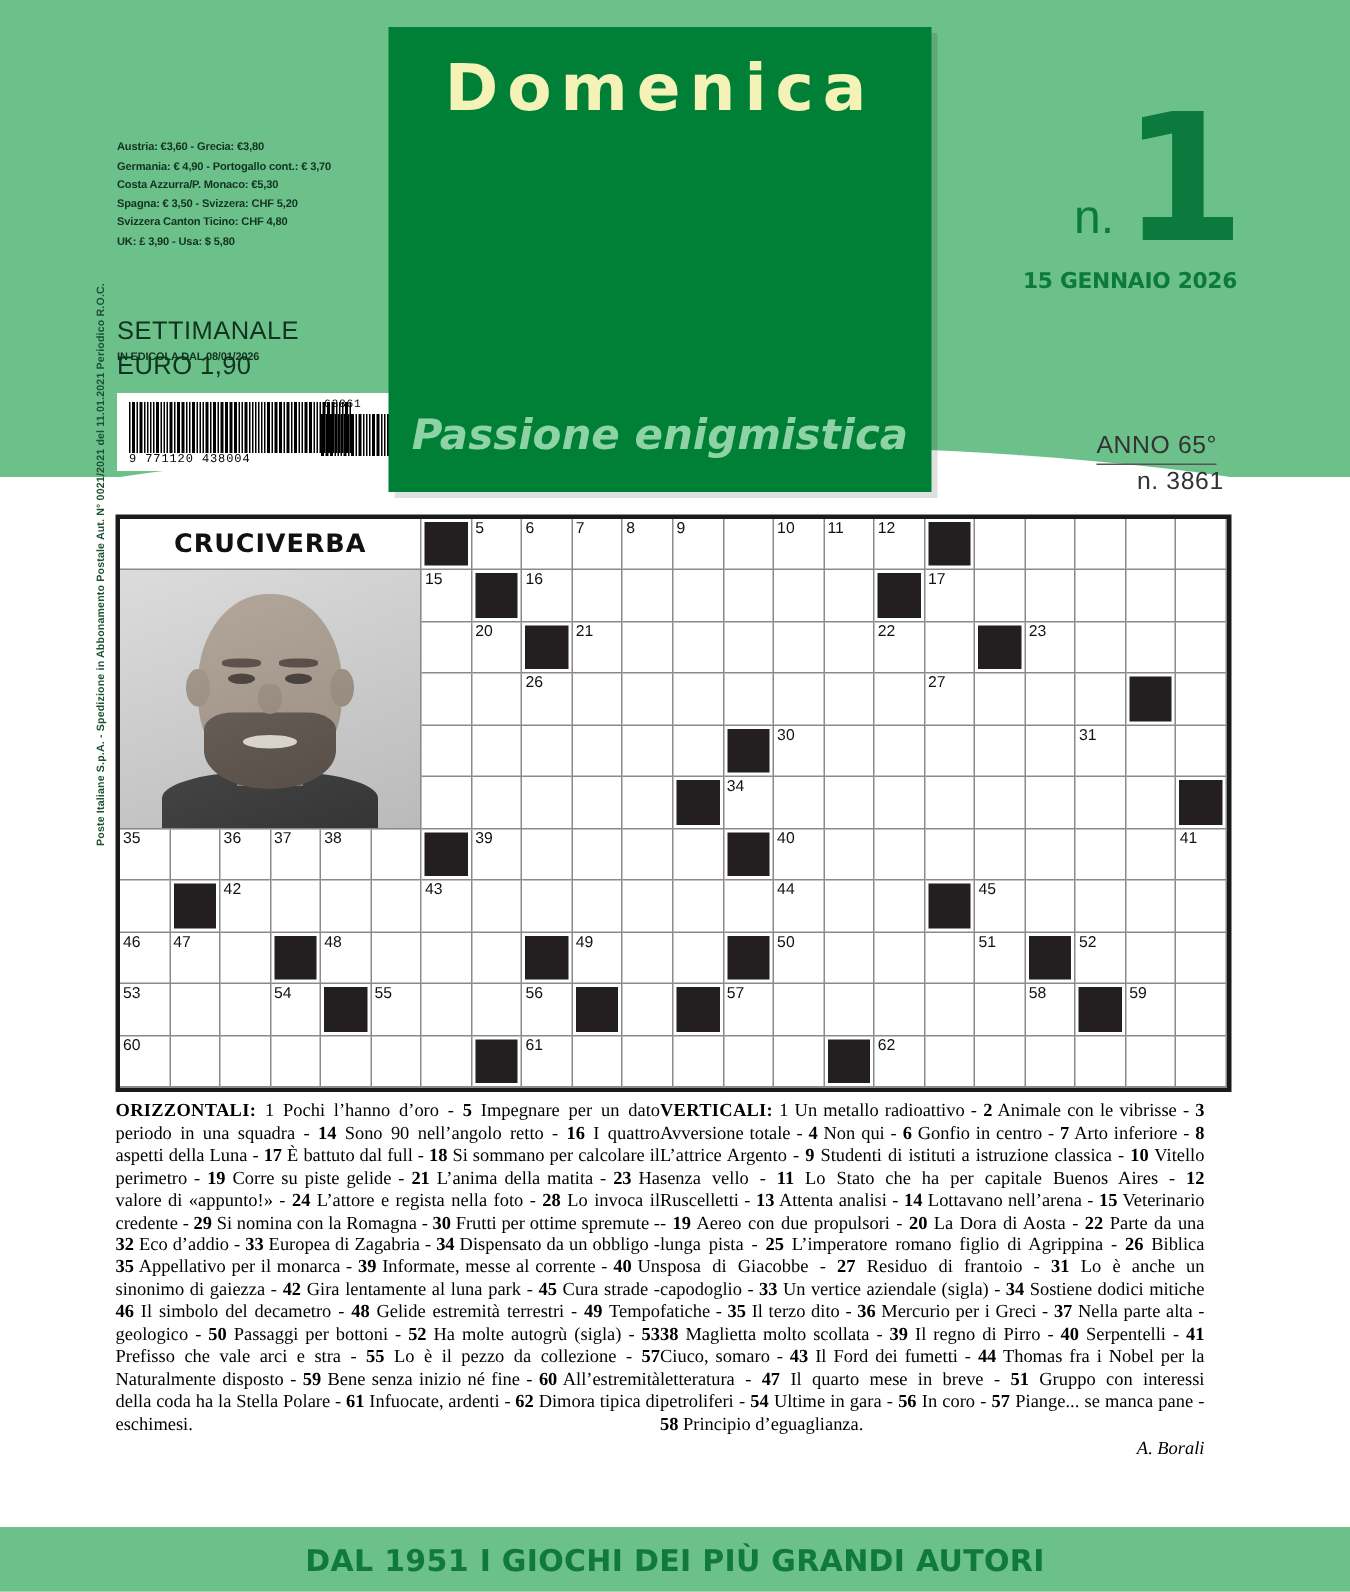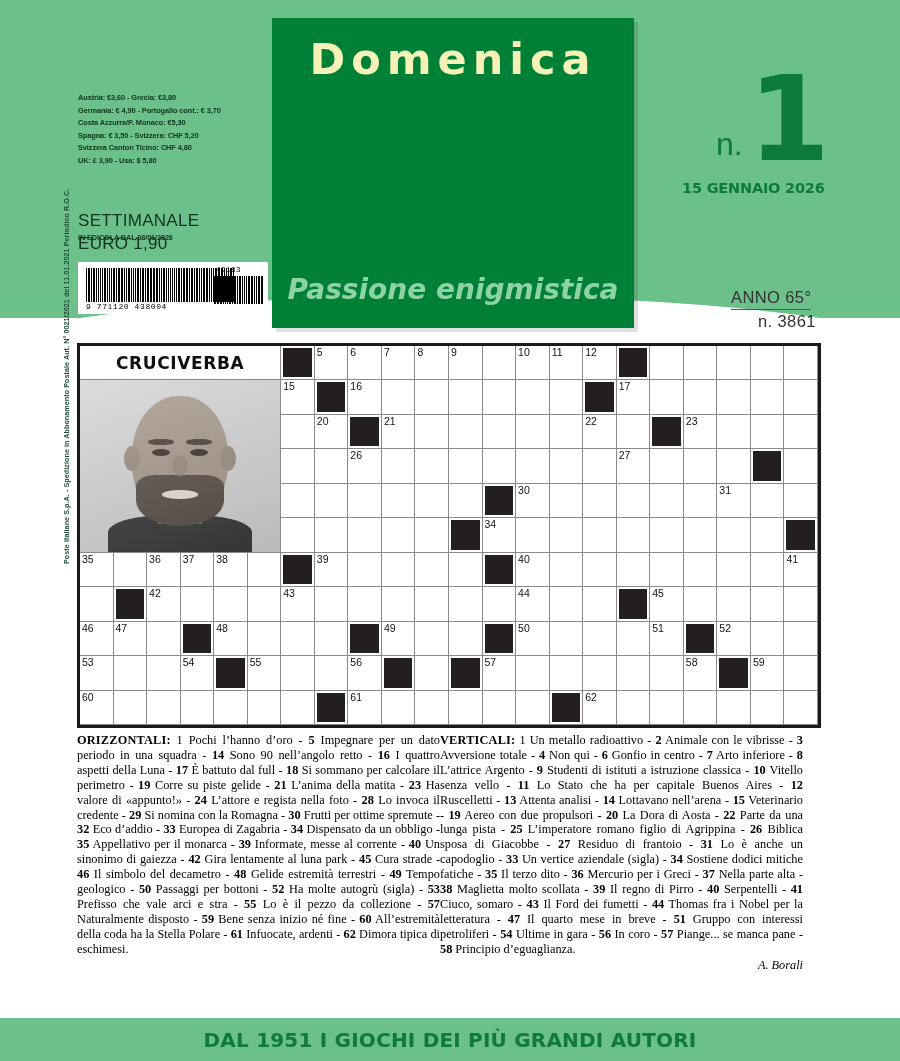--- a/index.html
+++ b/index.html
@@ -52,21 +52,21 @@
     position:absolute;left:8px;top:40px;width:140px;font-size:8px;
     font-family:"Liberation Mono",monospace;letter-spacing:.6px;color:#000;
   }
   #bc-addon-digits{
     position:absolute;left:138px;top:4px;font-size:7.5px;
     font-family:"Liberation Mono",monospace;color:#000;letter-spacing:.5px;
   }
   .bc-addon{position:absolute;left:136px;top:14px;display:flex;align-items:flex-end;height:28px;}
   
   #masthead{
-    position:absolute;left:272px;top:18px;width:362px;height:310px;
+    position:absolute;left:259px;top:18px;width:362px;height:310px;
     background:#008037;box-shadow:4px 4px 0 rgba(0,0,0,.12);
   }
   #title-domenica{
     position:absolute;left:0;top:16px;width:362px;text-align:center;
     color:#f5f2b8;font-size:43px;font-weight:700;letter-spacing:6px;
     font-family:"DejaVu Sans",sans-serif;
   }
   #title-quiz{
     position:absolute;left:0;top:38px;width:362px;text-align:center;
     color:#ffffff;font-size:160px;font-weight:700;line-height:190px;
@@ -275,21 +275,21 @@
       <div class="bc-bar" style="width: 1px; height: 28px;"></div>
       <div class="bc-bar" style="width: 1px; height: 28px;"></div>
       <div class="bc-bar" style="width: 1px; height: 28px;"></div>
       <div class="bc-bar" style="width: 2px; height: 28px;"></div>
       <div class="bc-bar" style="width: 2px; height: 28px;"></div>
       <div class="bc-bar" style="width: 1px; height: 28px;"></div>
       <div class="bc-bar" style="width: 1px; height: 28px;"></div>
       <div class="bc-bar" style="width: 2px; height: 28px;"></div>
       <div class="bc-bar" style="width: 2px; height: 28px;"></div>
     </div>
-  <div id="bc-addon-digits">49183</div>
+  <div id="bc-addon-digits">63861</div>
 </div>
 
 <div id="masthead">
   <div id="title-domenica">Domenica</div>
   <div id="title-tagline">Passione enigmistica</div>
 </div>
 
 <div id="issue-n">n.</div>
 <div id="issue-num">1</div>
 <div id="issue-date">15 GENNAIO 2026</div>

